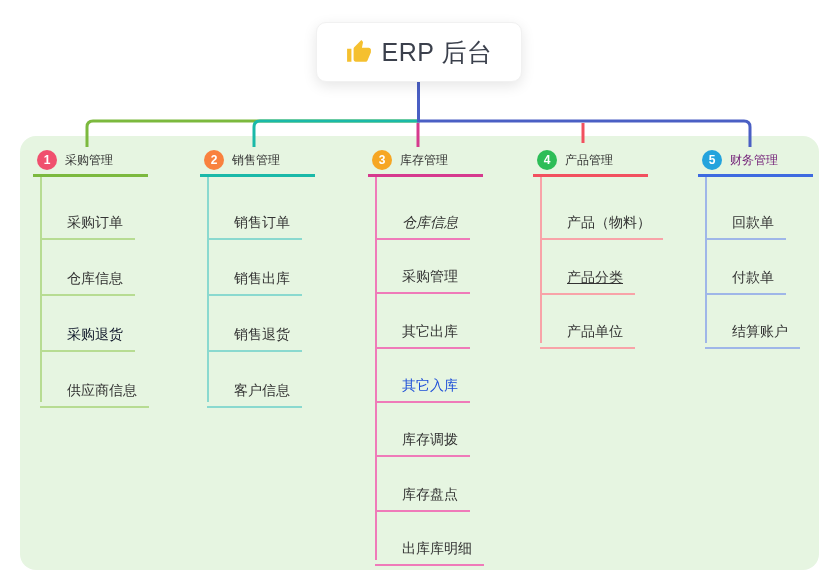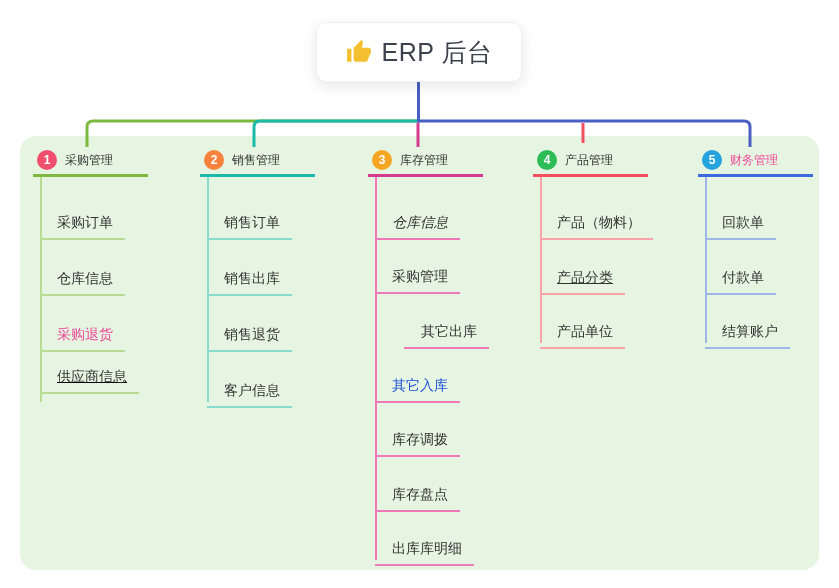--- a/index.html
+++ b/index.html
@@ -34,21 +34,21 @@
     width:20px;height:20px;border-radius:50%;flex:0 0 auto;
     color:#fff;font-size:12px;font-weight:bold;
     display:flex;align-items:center;justify-content:center;
   }
   .branch-title-label{font-size:12px;color:#333;white-space:nowrap;}
   .branch-vline{position:absolute;left:7px;width:0;border-left:2px solid #000;}
   .child-item{
     position:absolute;left:7px;height:40px;
     box-sizing:content-box;border-bottom:2px solid #000;
     display:flex;align-items:flex-end;
-    padding:0 12px 6px 17px;white-space:nowrap;
+    padding:0 12px 6px 27px;white-space:nowrap;
   }
   .child-item-label{font-size:14px;color:#333;}
 </style>
 </head>
 <body>
 
 <div id="panel" style="background: rgb(230, 245, 225);"></div>
 
 <div id="root-card" style="background: rgb(255, 255, 255);">
   <span style="display:flex;">
@@ -75,23 +75,23 @@
         <span class="branch-title-label" style="color: rgb(51, 51, 51);">采购管理</span>
       </div>
       <div class="branch-vline" style="border-left-color: rgb(183, 220, 146); top: 31px; height: 225px;"></div>
       <div class="child-item" style="top: 46px; border-bottom-color: rgb(183, 220, 146);">
         <span class="child-item-label" style="color: rgb(51, 51, 51);">采购订单</span>
       </div>
       <div class="child-item" style="top: 102px; border-bottom-color: rgb(183, 220, 146);">
         <span class="child-item-label" style="color: rgb(51, 51, 51);">仓库信息</span>
       </div>
       <div class="child-item" style="top: 158px; border-bottom-color: rgb(183, 220, 146);">
-        <span class="child-item-label" style="color: #ec4899;">采购退货</span>
+        <span class="child-item-label" style="color: #0f172a;">采购退货</span>
       </div>
-      <div class="child-item" style="top: 200px; border-bottom-color: rgb(183, 220, 146); text-decoration: underline;">
+      <div class="child-item" style="top: 214px; border-bottom-color: rgb(183, 220, 146);">
         <span class="child-item-label" style="color: rgb(51, 51, 51);">供应商信息</span>
       </div>
     </div>
     <div class="branch-col" style="left: 200px; top: 146px;">
       <div class="branch-title" style="border-bottom-color: rgb(26, 185, 168);">
         <span class="branch-badge" style="background: rgb(249, 129, 62);">2</span>
         <span class="branch-title-label" style="color: rgb(51, 51, 51);">销售管理</span>
       </div>
       <div class="branch-vline" style="border-left-color: rgb(138, 217, 207); top: 31px; height: 225px;"></div>
       <div class="child-item" style="top: 46px; border-bottom-color: rgb(138, 217, 207);">
@@ -112,21 +112,21 @@
         <span class="branch-badge" style="background: rgb(246, 166, 35);">3</span>
         <span class="branch-title-label" style="color: rgb(51, 51, 51);">库存管理</span>
       </div>
       <div class="branch-vline" style="border-left-color: rgb(239, 122, 185); top: 31px; height: 382.8px;"></div>
       <div class="child-item" style="top: 46px; border-bottom-color: rgb(239, 122, 185);">
         <span class="child-item-label" style="color: rgb(51, 51, 51); font-style: italic;">仓库信息</span>
       </div>
       <div class="child-item" style="top: 100.3px; border-bottom-color: rgb(239, 122, 185);">
         <span class="child-item-label" style="color: rgb(51, 51, 51);">采购管理</span>
       </div>
-      <div class="child-item" style="top: 154.6px; border-bottom-color: rgb(239, 122, 185); margin-left: 29px;">
+      <div class="child-item" style="top: 154.6px; border-bottom-color: rgb(239, 122, 185);">
         <span class="child-item-label" style="color: rgb(51, 51, 51);">其它出库</span>
       </div>
       <div class="child-item" style="top: 208.9px; border-bottom-color: rgb(239, 122, 185);">
         <span class="child-item-label" style="color: #1d4ed8;">其它入库</span>
       </div>
       <div class="child-item" style="top: 263.2px; border-bottom-color: rgb(239, 122, 185);">
         <span class="child-item-label" style="color: rgb(51, 51, 51);">库存调拨</span>
       </div>
       <div class="child-item" style="top: 317.5px; border-bottom-color: rgb(239, 122, 185);">
         <span class="child-item-label" style="color: rgb(51, 51, 51);">库存盘点</span>
@@ -147,21 +147,21 @@
       <div class="child-item" style="top: 100.5px; border-bottom-color: rgb(248, 163, 168);">
         <span class="child-item-label" style="color: rgb(51, 51, 51); text-decoration: underline;">产品分类</span>
       </div>
       <div class="child-item" style="top: 155px; border-bottom-color: rgb(248, 163, 168);">
         <span class="child-item-label" style="color: rgb(51, 51, 51);">产品单位</span>
       </div>
     </div>
     <div class="branch-col" style="left: 698px; top: 146px;">
       <div class="branch-title" style="border-bottom-color: rgb(62, 106, 224);">
         <span class="branch-badge" style="background: rgb(36, 163, 221);">5</span>
-        <span class="branch-title-label" style="color: #ec4899; text-align: right;">财务管理</span>
+        <span class="branch-title-label" style="color: #701a75; text-align: right;">财务管理</span>
       </div>
       <div class="branch-vline" style="border-left-color: rgb(159, 182, 232); top: 31px; height: 166px;"></div>
       <div class="child-item" style="top: 46px; border-bottom-color: rgb(159, 182, 232);">
         <span class="child-item-label" style="color: rgb(51, 51, 51);">回款单</span>
       </div>
       <div class="child-item" style="top: 100.5px; border-bottom-color: rgb(159, 182, 232);">
         <span class="child-item-label" style="color: rgb(51, 51, 51);">付款单</span>
       </div>
       <div class="child-item" style="top: 155px; border-bottom-color: rgb(159, 182, 232);">
         <span class="child-item-label" style="color: rgb(51, 51, 51);">结算账户</span>

